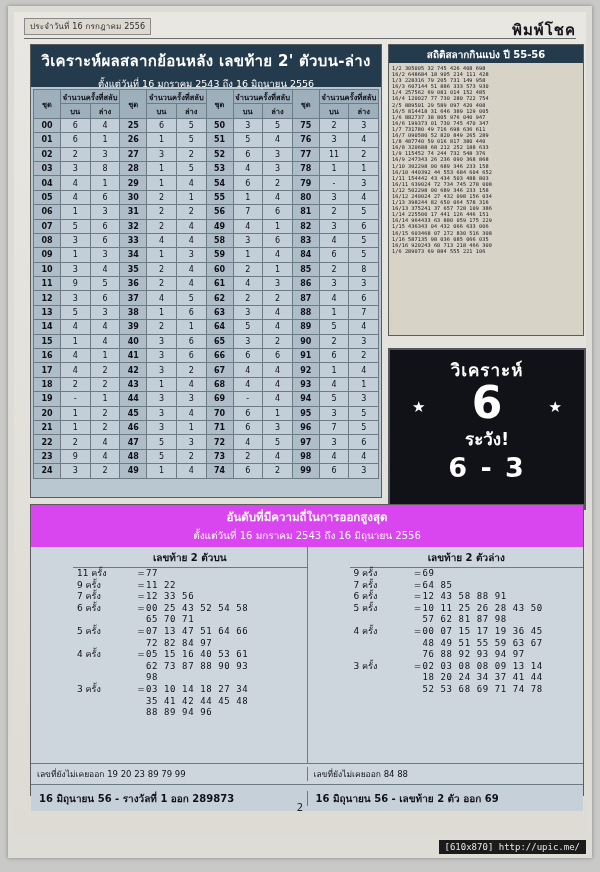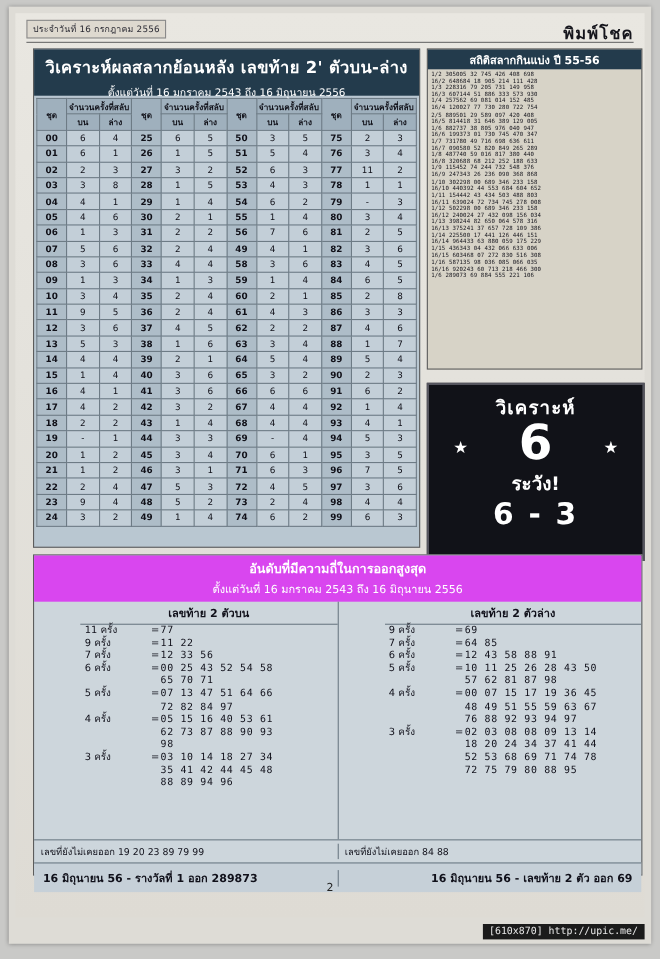--- a/index.html
+++ b/index.html
@@ -117,21 +117,21 @@
   }
   .never .nc:last-child{border-right:none;}
   .resultrow{
     display:flex;border-top:1px solid #6d7b85;height:26px;align-items:center;
     background:#c6d0d8;
   }
   .resultrow .rc{
     flex:1;font-size:10px;font-weight:bold;color:#10101a;padding:0 8px;
     box-sizing:border-box;border-right:1px solid #6d7b85;white-space:nowrap;
   }
-  .resultrow .rc:last-child{border-right:none;text-align:right;}
+  .resultrow .rc:last-child{border-right:none;}
   .pageno{
     position:absolute;left:0;top:790px;width:572px;text-align:center;
     font-size:10px;color:#222;
   }
   .watermark{
     position:absolute;right:6px;bottom:4px;
     background:#1b1b1b;color:#e8e8e8;font-size:9px;padding:2px 6px;
     font-family:"DejaVu Sans Mono","Liberation Mono",monospace;
     margin-left:31px;
   }
@@ -708,21 +708,20 @@
                 <div class="vals">18  20  24  34  37  41  44</div>
               </div>
               <div class="frow">
                 <div class="lab"></div>
                 <div class="eq"></div>
                 <div class="vals">52  53  68  69  71  74  78</div>
               </div>
               <div class="frow">
                 <div class="lab"></div>
                 <div class="eq"></div>
-                <div class="vals">72  75  79  80  88  95</div>
               </div>
             </div>
         </div>
       </div>
       <div class="never">
         <div class="nc">
           <span>เลขที่ยังไม่เคยออก</span>
           <span>19  20  23  89  79  99</span>
         </div>
         <div class="nc">

